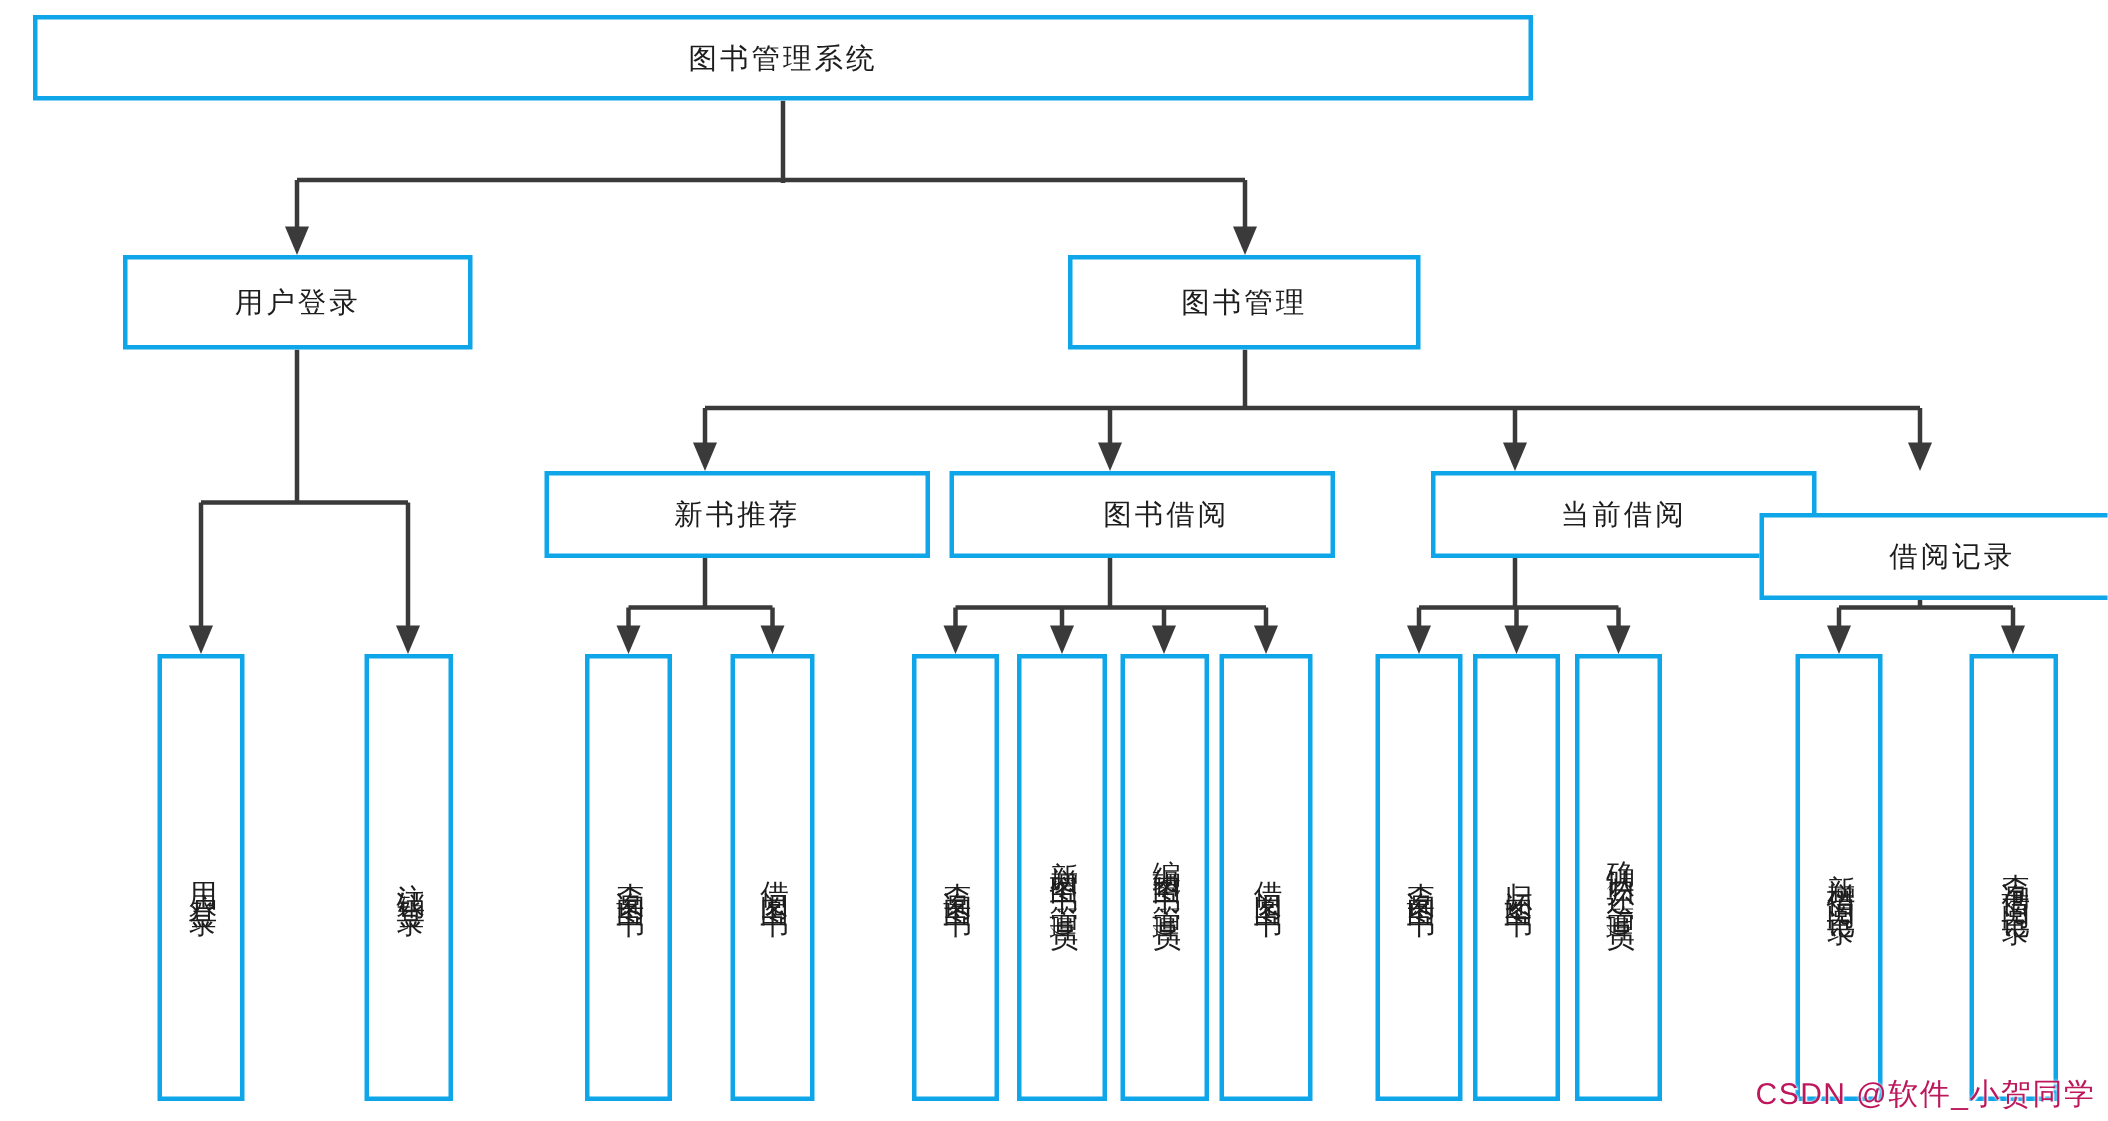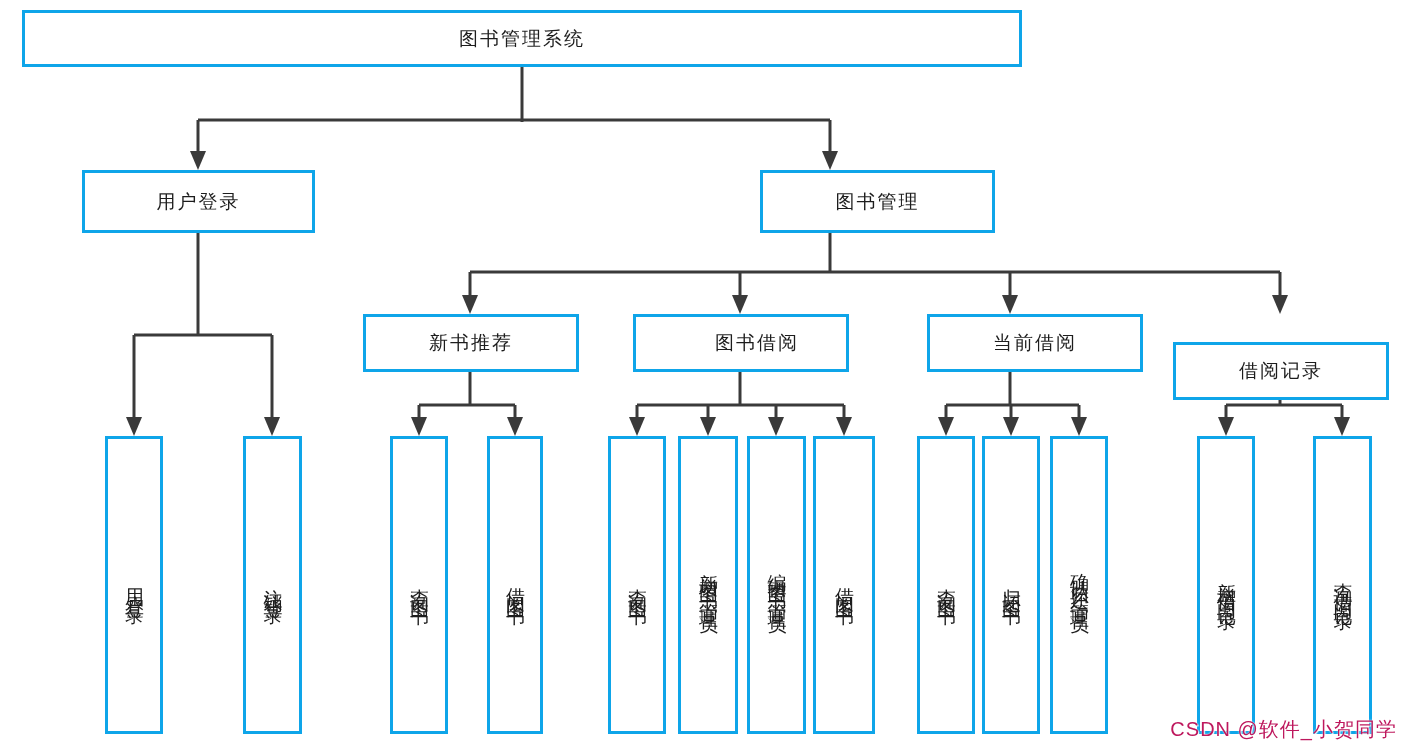--- a/index.html
+++ b/index.html
@@ -31,25 +31,25 @@
     justify-content: center;
     color: #1d1d1d;
   }
   .hbox {
     font-size: 19px;
     letter-spacing: 2px;
     white-space: nowrap;
   }
   .root { left: 22px; top: 10px; width: 1000px; height: 57px; }
   .lvl2-a { left: 82px;  top: 170px; width: 233px; height: 63px; }
-  .lvl2-b { left: 712px; top: 170px; width: 235px; height: 63px; margin-left: 48px; }
-  .lvl3 { top: 314px; width: 216px; height: 58px; }
+  .lvl2-b { left: 712px; top: 170px; width: 235px; height: 63px; }
+  .lvl3 { top: 314px; width: 257px; height: 58px; }
   .lvl3-a { left: 363px; }
   .lvl3-b { left: 633px; padding-left: 32px; }
-  .lvl3-c { left: 927px; font-family: Liberation Serif, serif; }
+  .lvl3-c { left: 954px; font-family: Liberation Serif, serif; }
   .lvl3-d { left: 1173px; margin-top: 28px; }
   .leaf { top: 436px; height: 298px; }
   .leaf .vtext {
     writing-mode: vertical-rl;
     text-orientation: mixed;
     font-size: 19px;
     letter-spacing: 6px;
     line-height: 1.2;
     color: #1d1d1d;
   }

